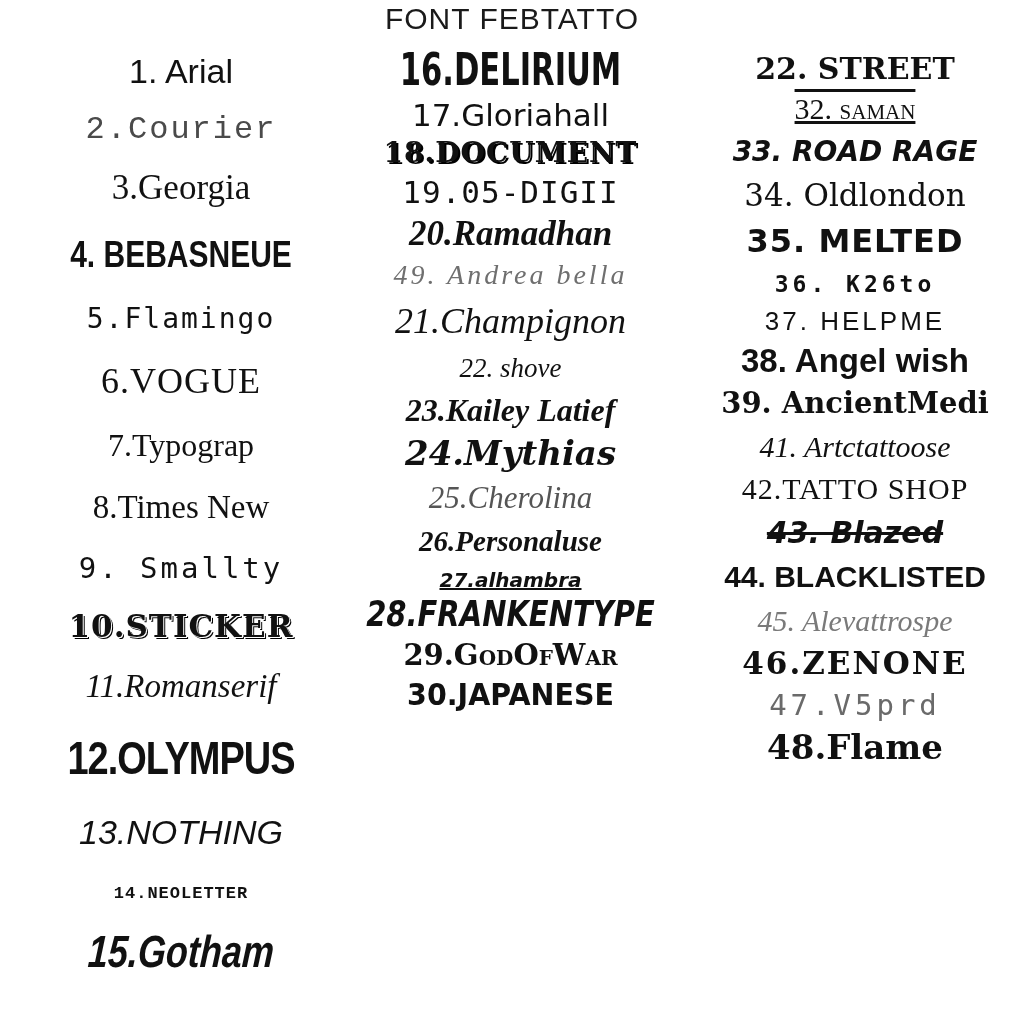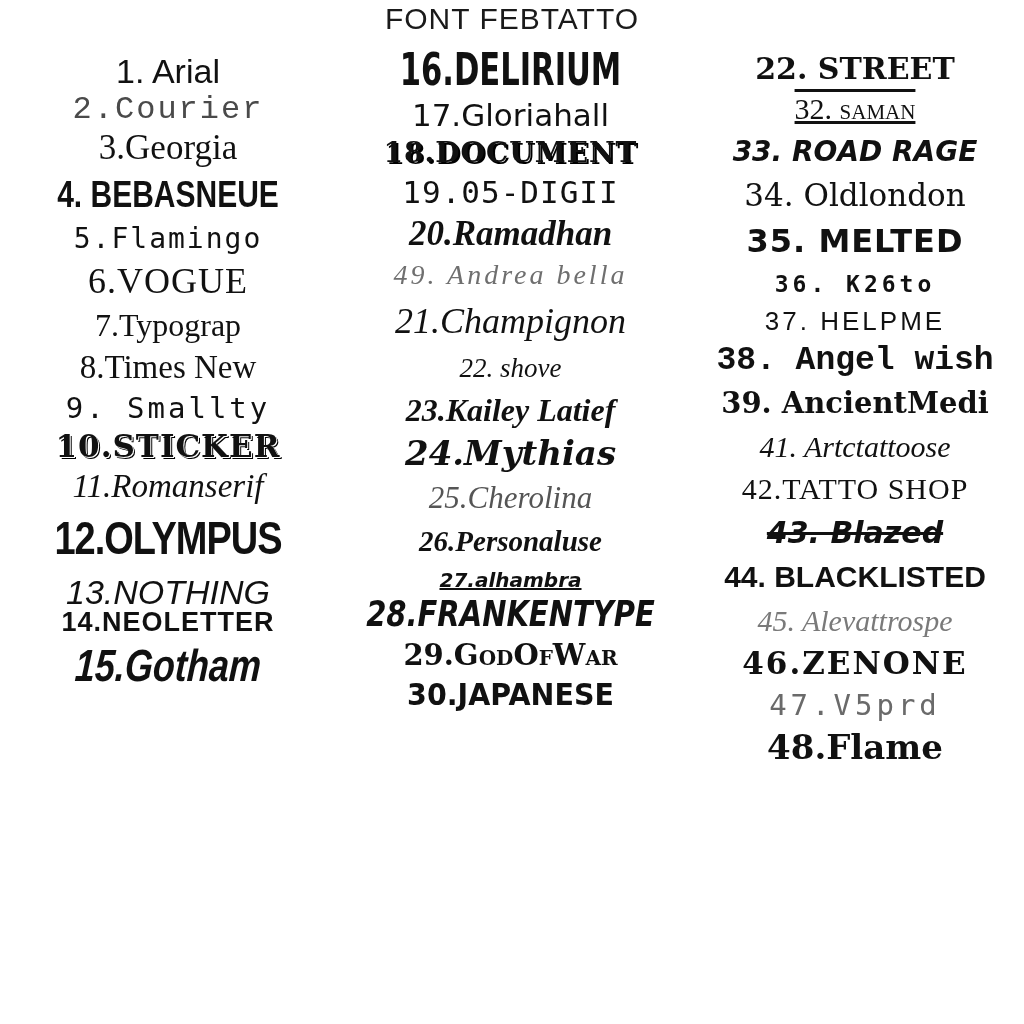--- a/index.html
+++ b/index.html
@@ -29,21 +29,21 @@
     font-size: 30px;
     letter-spacing: 1px;
     color: #1a1a1a;
   }
   .col {
     position: absolute;
     top: 44px;
     display: flex;
     flex-direction: column;
   }
-  #col1 { left: 3px;   width: 330px; }
+  #col1 { left: 16px;   width: 330px; gap: 20px; }
   #col2 { left: 338px; width: 345px; }
   #col3 { left: 686px; width: 338px; }
 
   .item {
     display: block;
     width: 100%;
     text-align: center;
     line-height: 1.0;
     color: #111;
     white-space: nowrap;
@@ -57,21 +57,21 @@
   .f5  { font-family:"DejaVu Sans Mono",monospace; font-size:28px; letter-spacing:2px; margin-top:16px;}
   .f6  { font-family:"Liberation Serif",serif; font-size:36px; letter-spacing:1px; margin-top:10px;}
   .f7  { font-family:"Liberation Serif",serif; font-size:32px; margin-top:10px;}
   .f8  { font-family:"Liberation Serif",serif; font-size:33px; margin-top:10px;}
   .f9  { font-family:"DejaVu Sans Mono",monospace; font-size:29px; letter-spacing:3px; margin-top:10px;}
   .f10 { font-family:"DejaVu Serif",serif; font-weight:bold; font-size:31px; letter-spacing:1px; margin-top:8px;
          text-shadow: 1px 1px 0 #fff, 2px 2px 0 #000;}
   .f11 { font-family:"Liberation Serif",serif; font-style:italic; font-size:33px; margin-top:8px;}
   .f12 { font-family:"Liberation Sans",sans-serif; font-weight:bold; font-size:38px; transform:scaleY(1.2); letter-spacing:-1px; margin-top:16px;}
   .f13 { font-family:"Liberation Sans",sans-serif; font-style:italic; font-size:34px; letter-spacing:0px; margin-top:18px;}
-  .f14 { font-family:Liberation Sans, sans-serif; font-weight:bold; font-size:27px; letter-spacing:1px; }
+  .f14 { font-family:Liberation Mono, monospace; font-weight:bold; font-size:17px; letter-spacing:1px; margin-top:16px;}
   .f15 { font-family:"Liberation Sans",sans-serif; font-style:italic; font-weight:bold; font-size:36px; transform:scaleY(1.25) skewX(-4deg); margin-top:12px;}
 
   
   .f16 { font-family:"DejaVu Sans",sans-serif; font-weight:bold; font-size:34px; transform:scaleY(1.3) scaleX(0.9); letter-spacing:0px; margin-top:8px;}
   .f17 { font-family:"DejaVu Sans",sans-serif; font-size:31px; letter-spacing:0px; margin-top:14px;}
   .f18 { font-family:"DejaVu Serif",serif; font-weight:bold; font-size:28px; letter-spacing:1px; margin-top:8px;
          text-shadow: 2px 2px 0 #000; }
   .f19 { font-family:"DejaVu Sans Mono",monospace; font-size:31px; letter-spacing:1px; margin-top:10px;}
   .f20 { font-family:"Liberation Serif",serif; font-style:italic; font-weight:bold; font-size:35px; margin-top:8px;}
   .f49 { font-family:"Liberation Serif",serif; font-style:italic; font-size:28px; color:#6f6f6f; letter-spacing:3px; margin-top:10px;}
@@ -88,21 +88,21 @@
   .f30 { font-family:"DejaVu Sans",sans-serif; font-weight:bold; font-size:30px; letter-spacing:0px; transform:scaleX(0.95); margin-top:10px;}
 
   
   .f31 { font-family:"DejaVu Serif",serif; font-weight:bold; font-size:30px; font-variant:small-caps; letter-spacing:0px; margin-top:10px;}
   .f32 { font-family:"Liberation Serif",serif; font-size:30px; font-variant:small-caps; margin-top:10px; text-decoration:overline underline;}
   .f33 { font-family:"DejaVu Sans",sans-serif; font-weight:bold; font-style:italic; font-size:28px; font-variant:small-caps; letter-spacing:0px; margin-top:14px;}
   .f34 { font-family:"DejaVu Serif",serif; font-size:31px; margin-top:14px;}
   .f35 { font-family:"DejaVu Sans",sans-serif; font-weight:bold; font-size:32px; letter-spacing:1px; margin-top:14px;}
   .f36 { font-family:"DejaVu Sans Mono",monospace; font-weight:bold; font-size:23px; letter-spacing:4px; margin-top:16px;}
   .f37 { font-family:"Liberation Sans",sans-serif; font-size:26px; letter-spacing:3px; margin-top:12px;}
-  .f38 { font-family:Liberation Mono, monospace; font-weight:bold; font-size:33px; margin-top:10px;}
+  .f38 { font-family:Liberation Sans, sans-serif; font-weight:bold; font-size:33px; margin-top:10px;}
   .f39 { font-family:"DejaVu Serif",serif; font-weight:bold; font-size:29px; margin-top:12px;}
   .f41 { font-family:"Liberation Serif",serif; font-style:italic; font-size:30px; margin-top:14px;}
   .f42 { font-family:"Liberation Serif",serif; font-size:30px; font-variant:small-caps; letter-spacing:1px; margin-top:12px;}
   .f43 { font-family:"DejaVu Sans",sans-serif; font-weight:bold; font-style:italic; font-size:30px; margin-top:14px; text-decoration:line-through;}
   .f44 { font-family:"Liberation Sans",sans-serif; font-weight:bold; font-size:30px; letter-spacing:0px; margin-top:14px;}
   .f45 { font-family:"Liberation Serif",serif; font-style:italic; font-size:30px; color:#7a7a7a; margin-top:14px;}
   .f46 { font-family:"DejaVu Serif",serif; font-weight:bold; font-size:31px; letter-spacing:2px; margin-top:12px;}
   .f47 { font-family:"DejaVu Sans Mono",monospace; font-size:29px; letter-spacing:4px; color:#6a6a6a; margin-top:12px;}
   .f48 { font-family:"DejaVu Serif",serif; font-weight:bold; font-size:34px; margin-top:10px;}
 </style>

